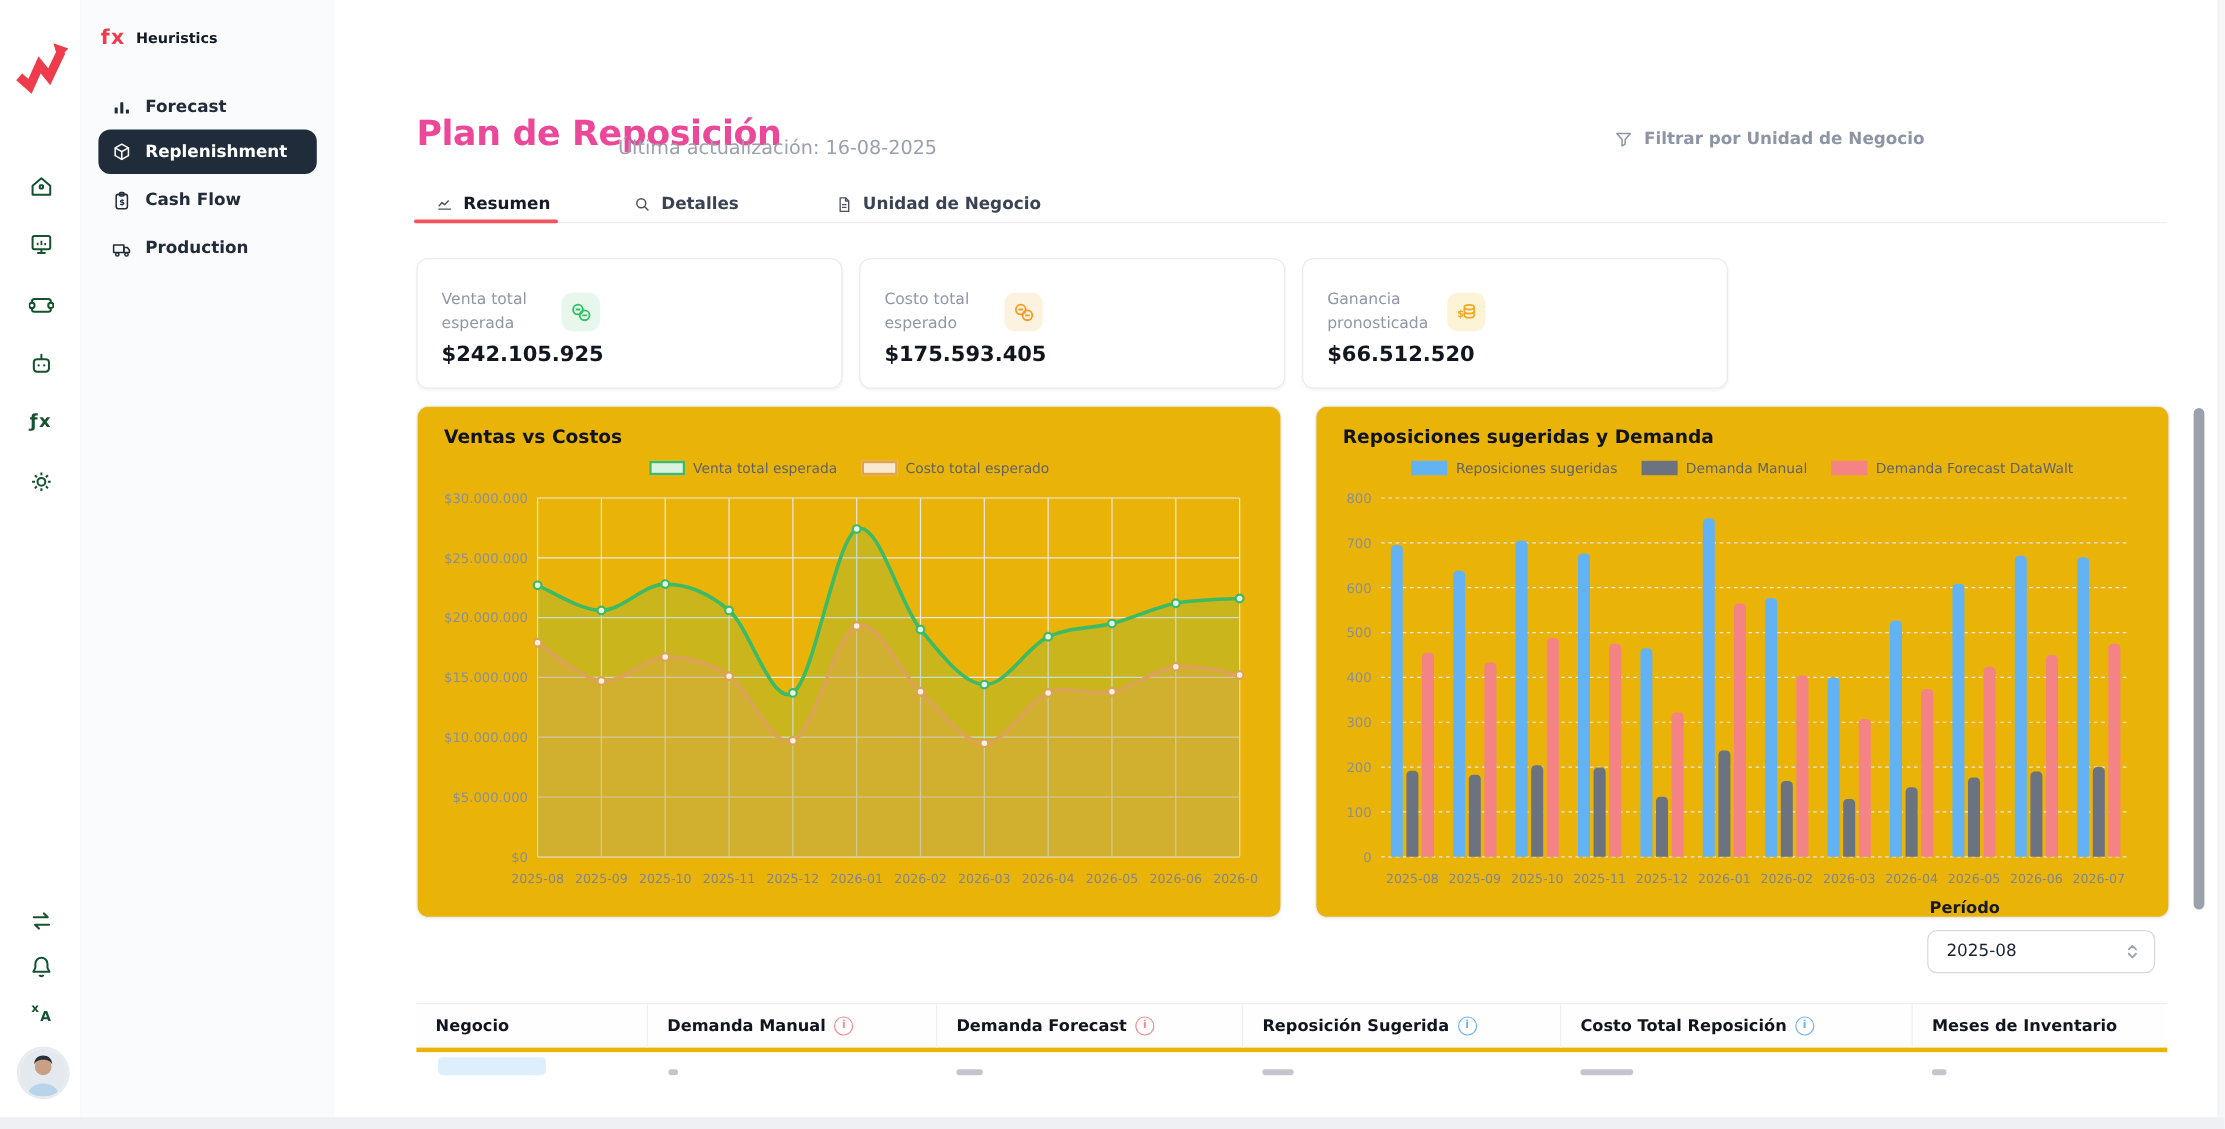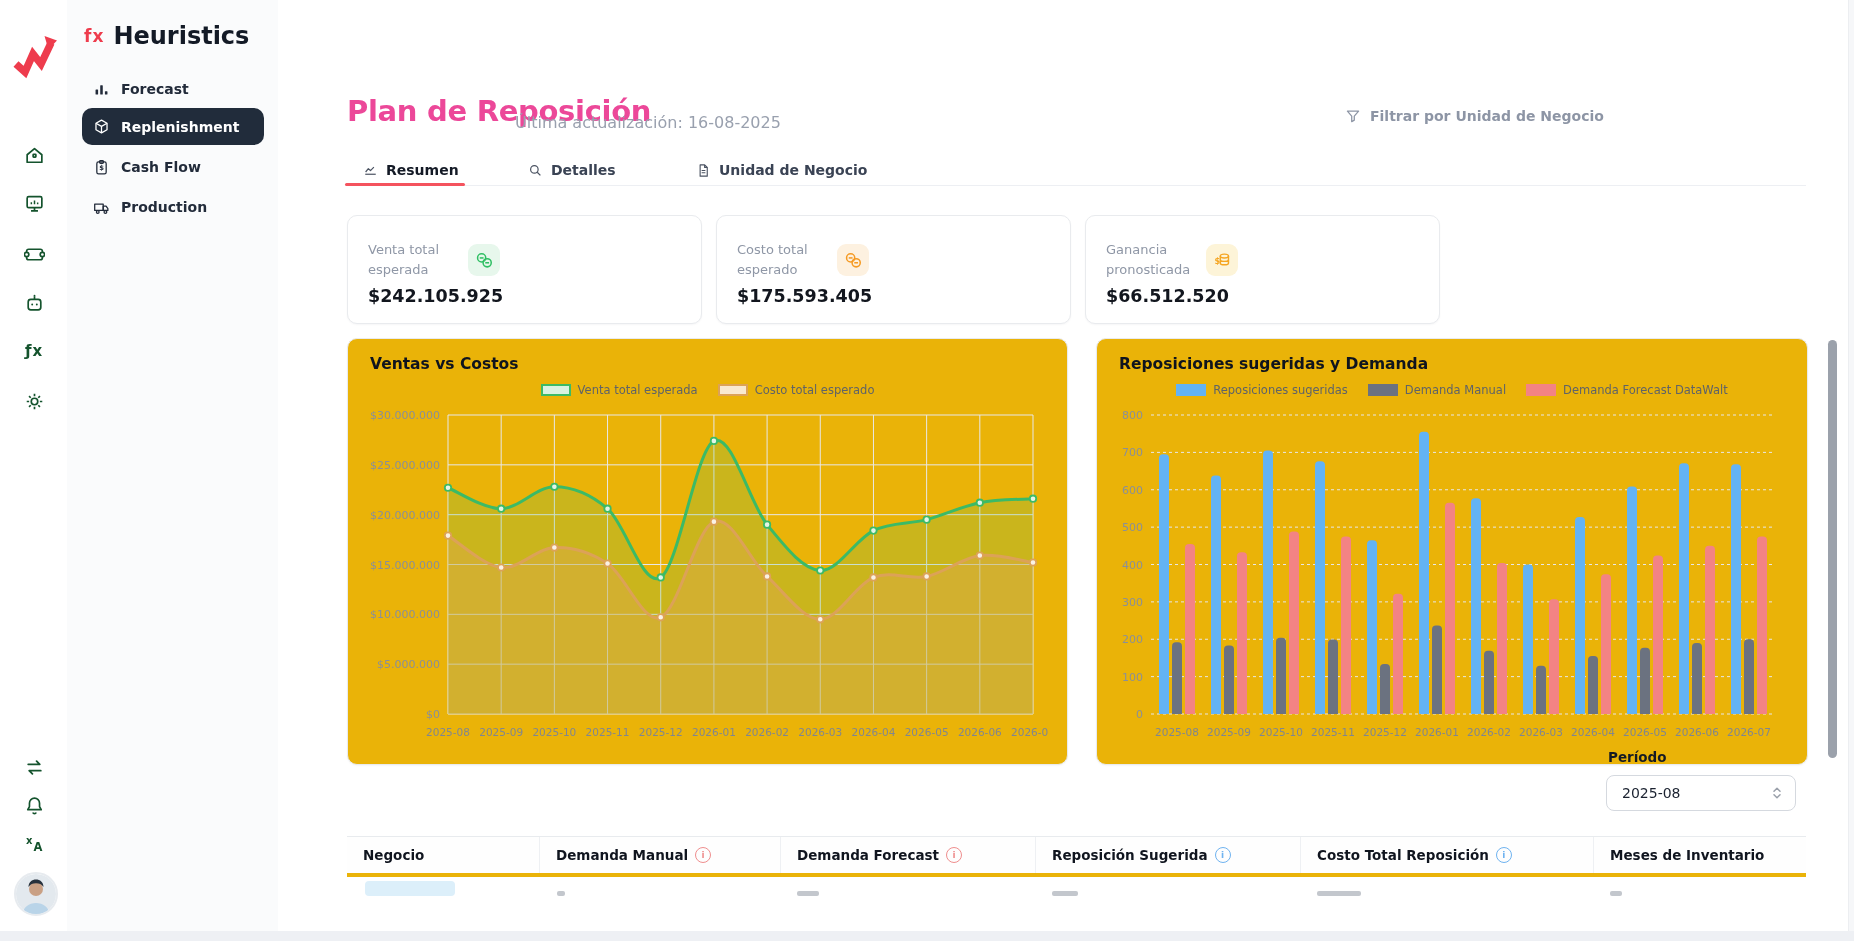--- a/index.html
+++ b/index.html
@@ -15,21 +15,21 @@
   .rail-btn svg{width:21px;height:21px;}
   #logo{left:11px;top:30px;width:48px;height:52px;}
   .fx-glyph{font-weight:700;font-size:15px;letter-spacing:1px;}
   #avatar{left:14px;top:872px;width:40px;height:40px;border-radius:50%;overflow:hidden;
           border:2px solid #e7ebef;cursor:pointer;}
 
   
   #sidebar{left:67px;top:0;width:211px;height:941px;background:#fafbfc;border-right:1px solid #eceef2;}
   #sb-title{left:17px;top:22px;display:flex;align-items:center;gap:9px;}
   #sb-title .fx-glyph{color:#ee3c4d;font-size:17px;}
-  #sb-title .t{font-size:24px;font-weight:600;color:#131a26;}
+  #sb-title .t{font-size:12px;font-weight:600;color:#131a26;}
   .nav-item{left:15px;width:182px;height:34px;border-radius:10px;display:flex;align-items:center;
             gap:11px;padding-left:11px;box-sizing:border-box;font-size:14px;font-weight:600;
             color:#222b3a;cursor:pointer;}
   .nav-item svg{width:17px;height:17px;flex:none;}
   .nav-item.active{background:#212c3b;color:#fff;height:37px;}
 
   
   #main{left:278px;top:0;width:1576px;height:941px;background:#fff;}
   #page-title{left:69px;top:94px;font-size:29px;font-weight:800;letter-spacing:-0.3px;color:#ec4899;}
   #last-update{left:237px;top:113px;font-size:16px;color:#99a0ae;}

